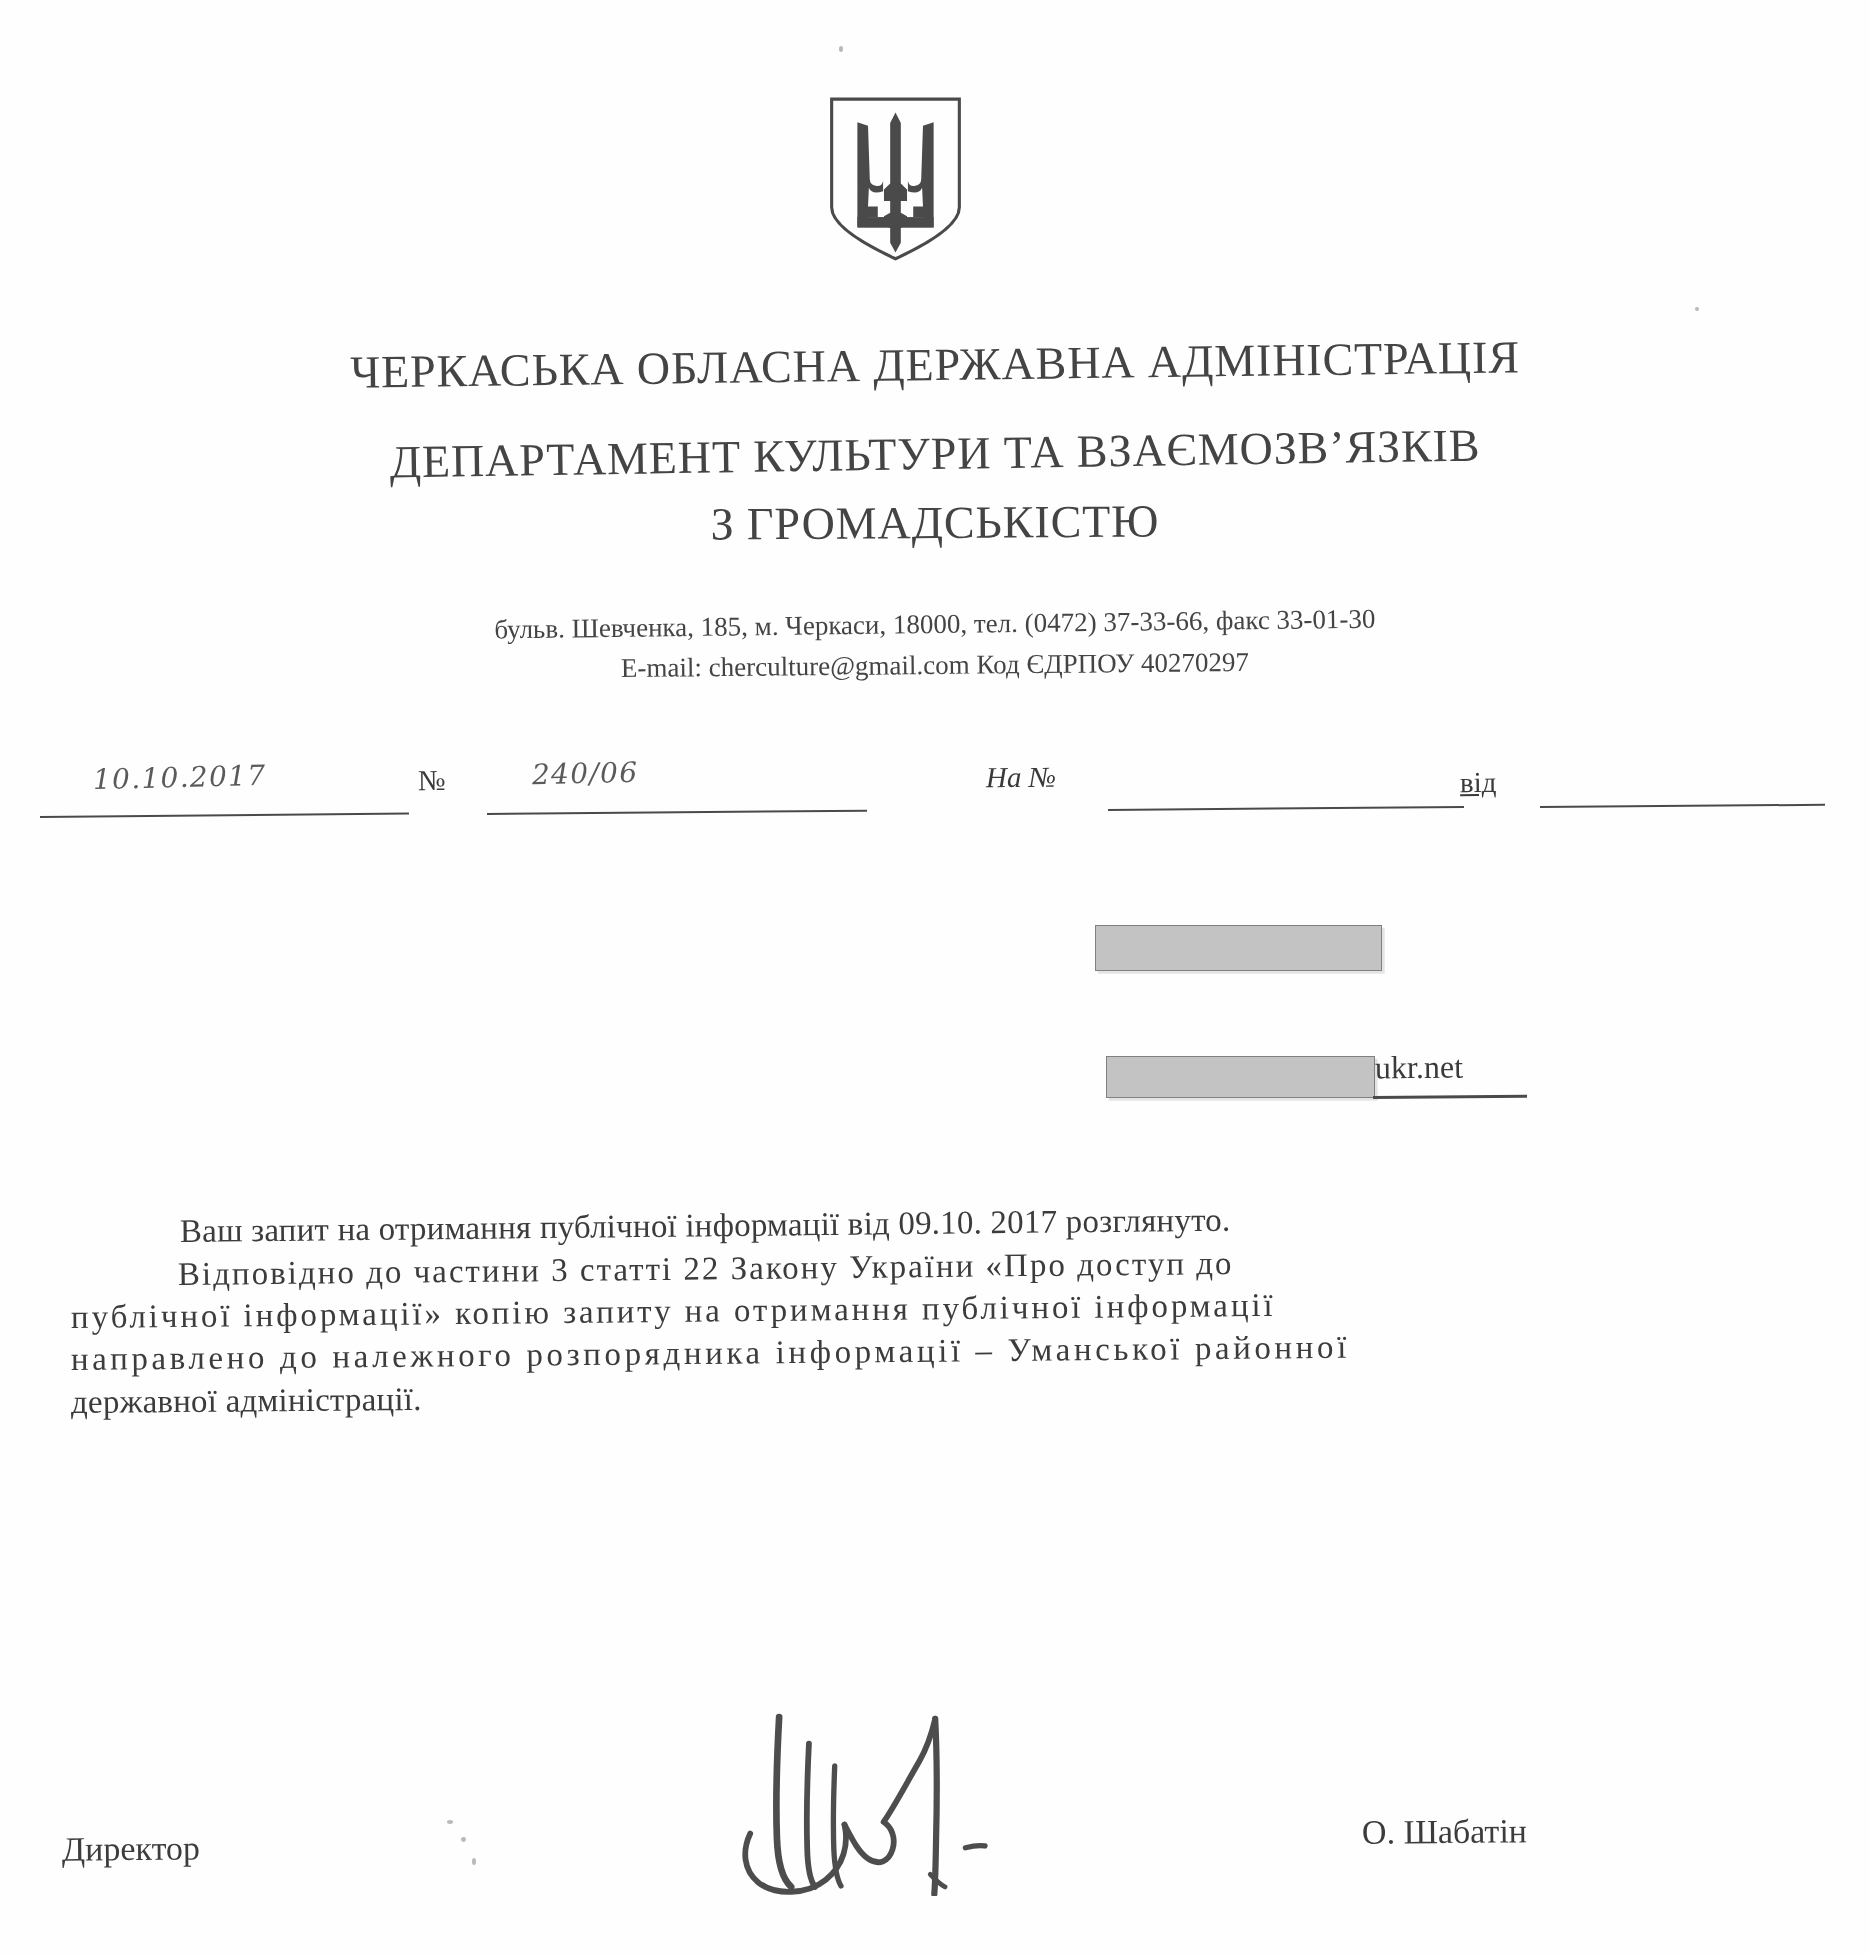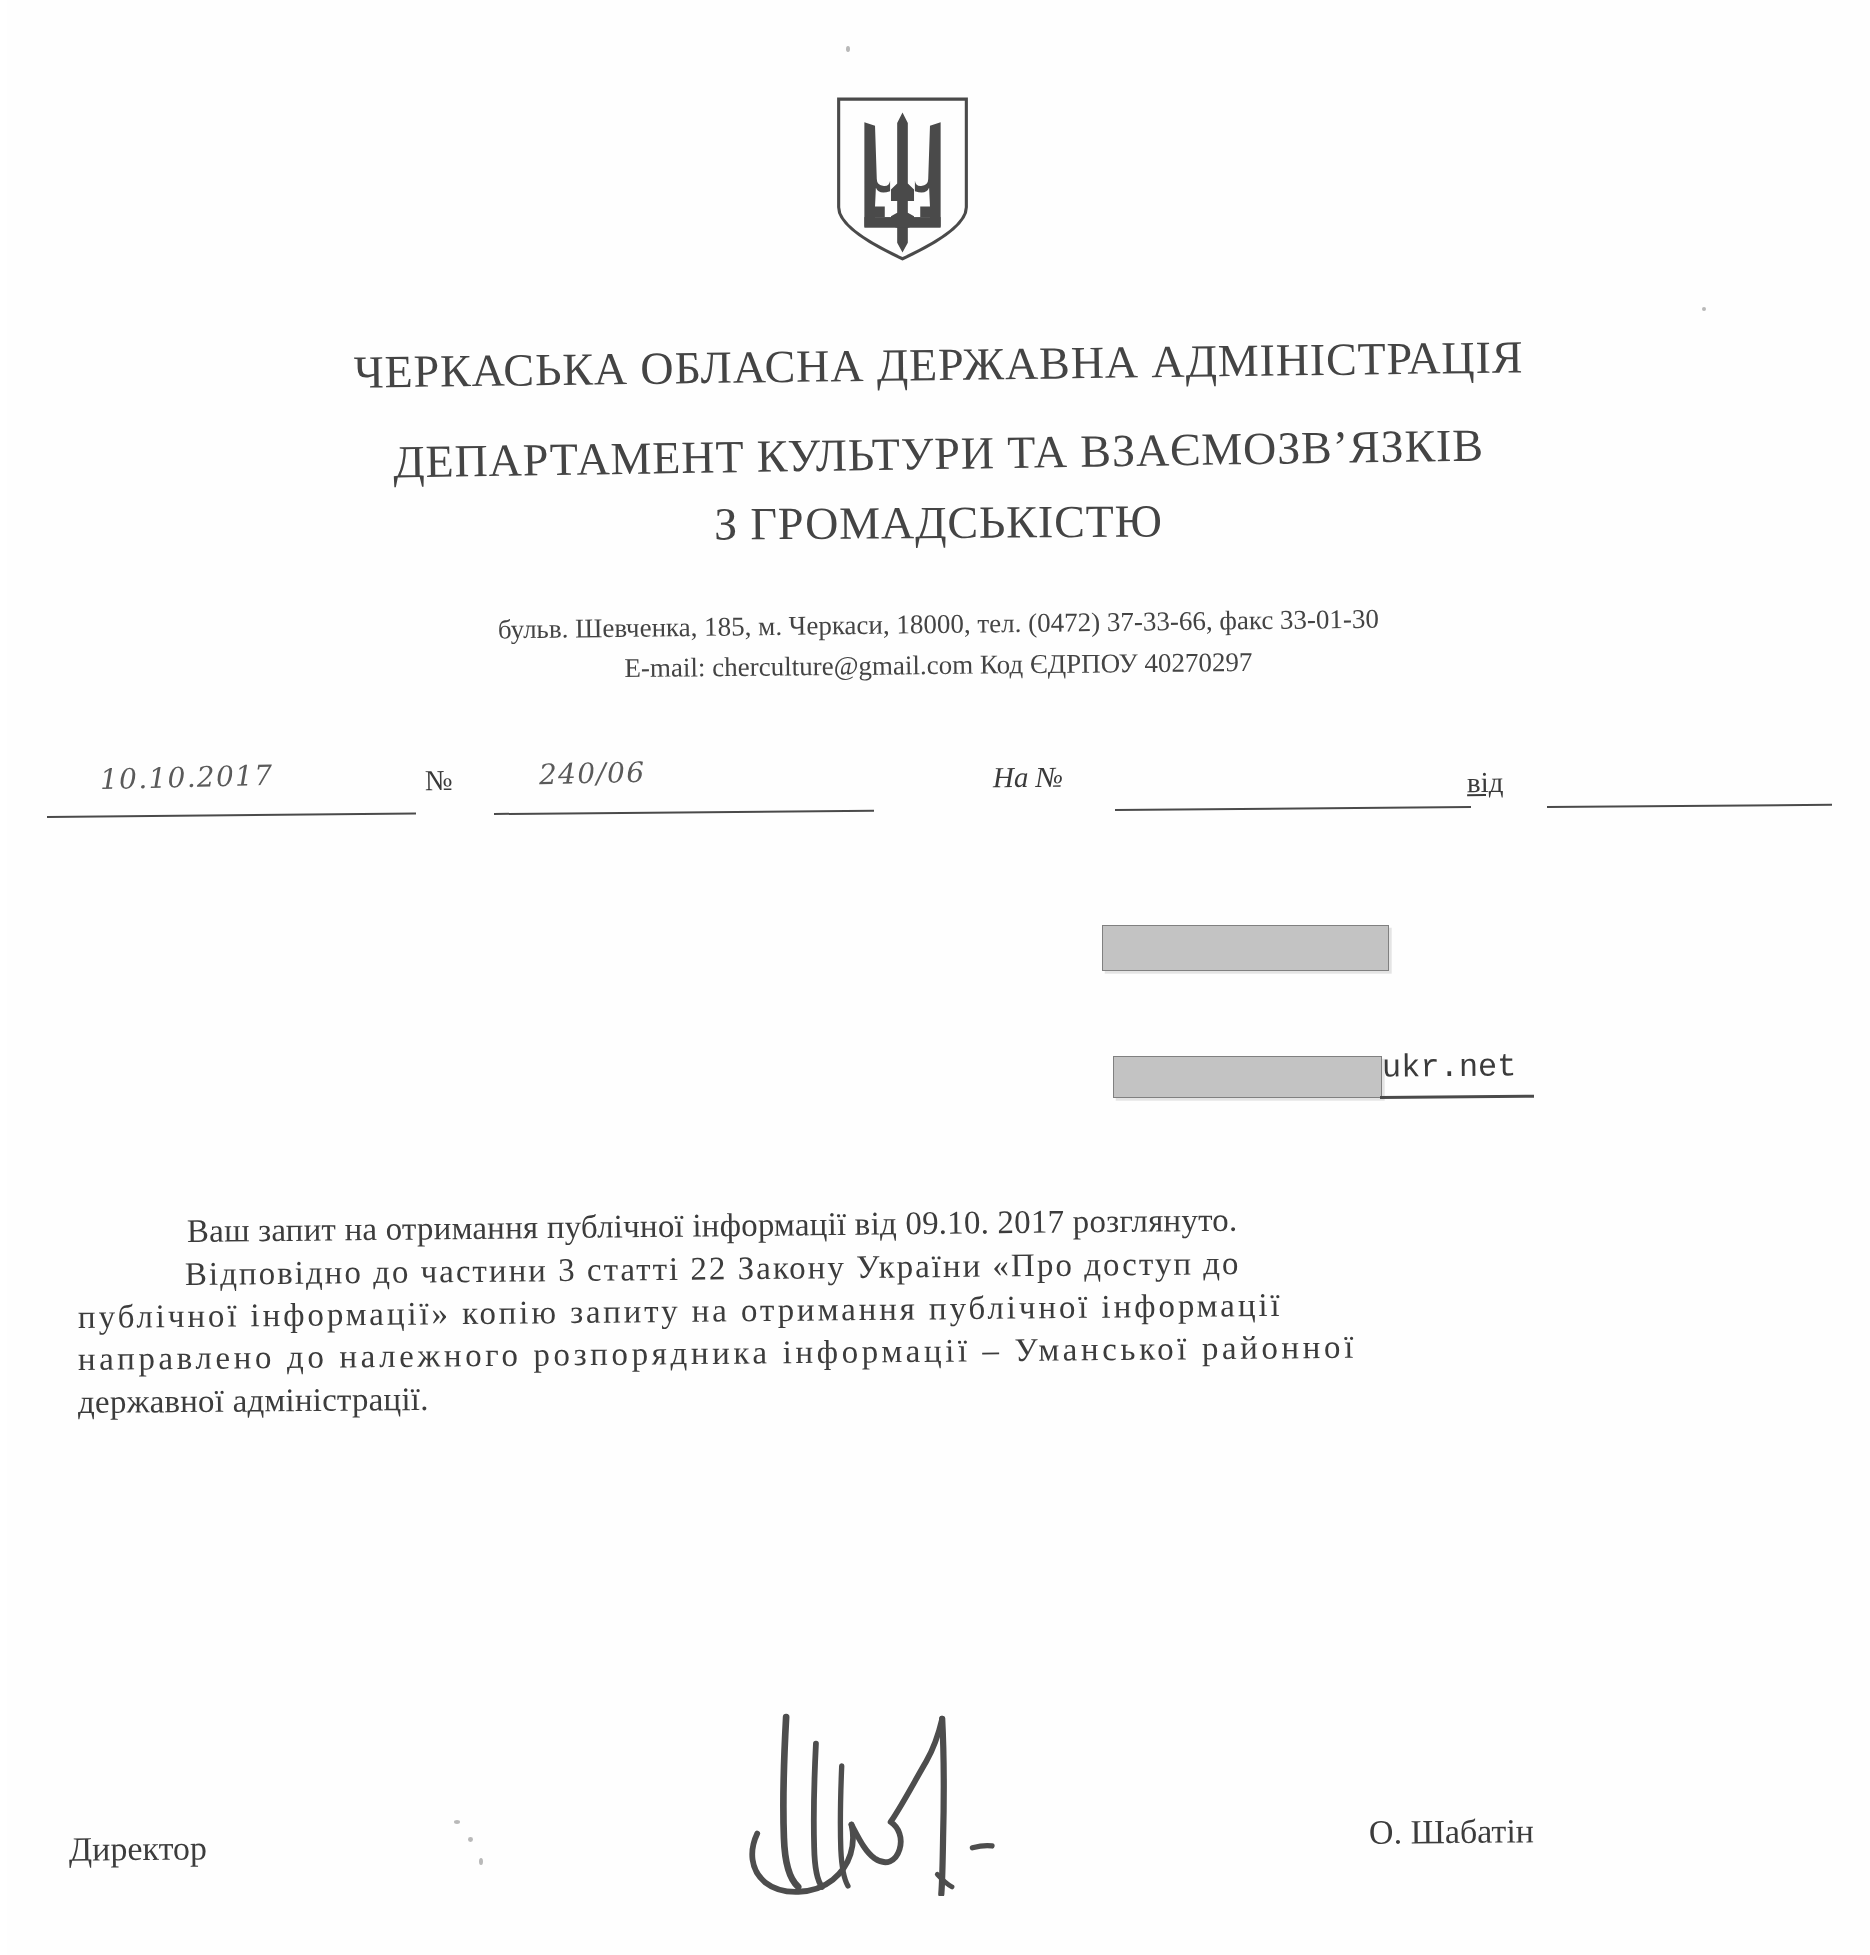--- a/index.html
+++ b/index.html
@@ -14,21 +14,20 @@
     position: relative;
     font-family: "Liberation Serif", serif;
     color: #3b3b3b;
     overflow: hidden;
   }
 
   .page {
     position: absolute;
     inset: 0;
     background: #fefefe;
-    margin-left: 7px;
   }
 
   
   .emblem {
     position: absolute;
     left: 829px;
     top: 96px;
     width: 133px;
     height: 165px;
   }
@@ -128,21 +127,20 @@
   .redact-2 { left: 1106px; top: 1056px; width: 267px; height: 40px; }
 
   .email-tail {
     position: absolute;
     left: 1375px;
     top: 1049px;
     font-size: 32px;
     color: #3b3b3b;
     white-space: nowrap;
     transform: rotate(-0.5deg);
-    font-family: Liberation Mono, monospace;
   }
   .email-underline {
     position: absolute;
     left: 1373px;
     top: 1096px;
     width: 154px;
     height: 2.7px;
     background: #4a4a4a;
     transform: rotate(-0.5deg);
     transform-origin: left center;

